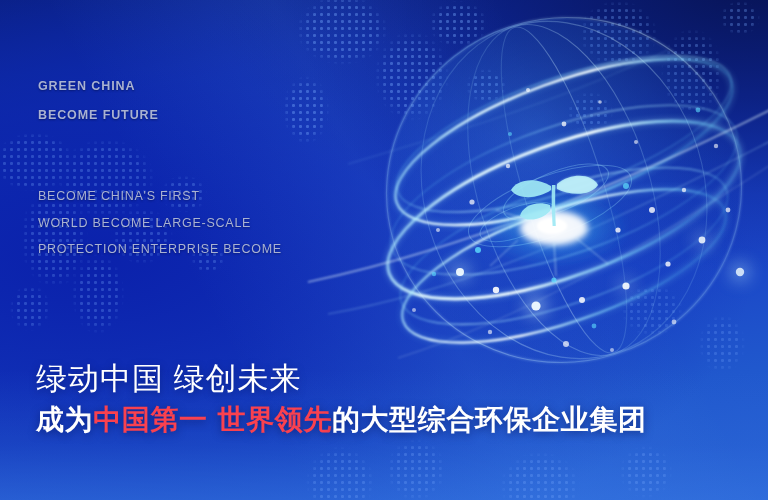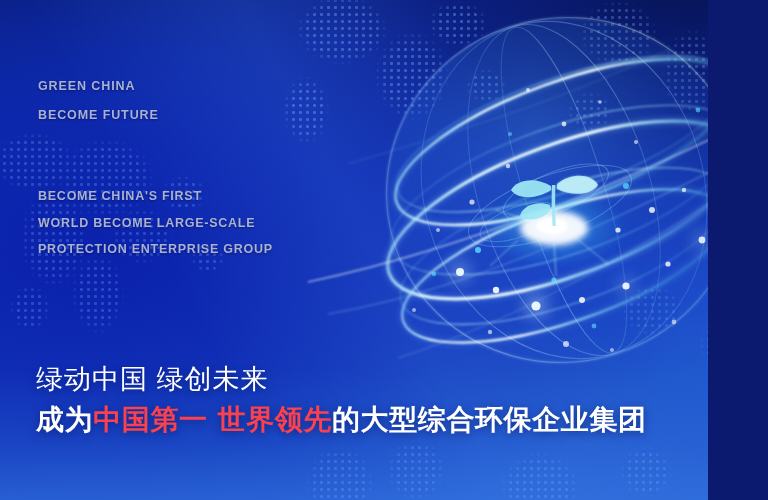--- a/index.html
+++ b/index.html
@@ -2,21 +2,21 @@
 <html><head>
 <meta charset="utf-8">
 <style>
   html, body {
     margin: 0;
     padding: 0;
     background: #0b1a6e;
   }
   #stage {
     position: relative;
-    width: 708px;
+    width: 768px;
     height: 500px;
     overflow: hidden;
     font-family: "Liberation Sans", sans-serif;
     background: #4c1d95;
   }
 
   
   .layer { position: absolute; inset: 0; }
 
   
@@ -137,34 +137,34 @@
     font-size: 12.5px;
     font-weight: bold;
     letter-spacing: .9px;
     line-height: 29px;
     text-shadow: 0 1px 2px rgba(4,14,70,0.55);
   }
   #eng-block {
     position: absolute; left: 38px; top: 183px;
     color: #a9b2d2;
     font-size: 12.5px;
-    font-weight: bold;
+    font-weight: normal;
     letter-spacing: .75px;
     line-height: 26.7px;
     text-shadow: 0 1px 2px rgba(4,14,70,0.5);
   }
   #eng-top div, #eng-block div { white-space: nowrap; }
 
   #headline {
     position: absolute; left: 36px; top: 360px;
     width: 720px;
   }
   #headline-l1 {
     color: #ffffff;
-    font-size: 27px;
+    font-size: 31px;
     font-weight: 400;
     letter-spacing: 1px;
     line-height: 38px;
     white-space: nowrap;
     text-shadow: 0 2px 7px rgba(6,20,90,0.55);
   }
   #headline-l2 {
     font-size: 28px;
     font-weight: bold;
     letter-spacing: .6px;
@@ -352,21 +352,21 @@
   </div>
 
   <div id="eng-top">
     <div>GREEN CHINA</div>
     <div>BECOME FUTURE</div>
   </div>
 
   <div id="eng-block">
     <div>BECOME CHINA'S FIRST</div>
     <div>WORLD BECOME LARGE-SCALE</div>
-    <div>PROTECTION ENTERPRISE GROUP</div>
+    <div>PROTECTION ENTERPRISE BECOME</div>
   </div>
 
   <div id="headline">
     <div id="headline-l1">绿动中国 绿创未来</div>
     <div id="headline-l2"><span>成为</span><span class="hl">中国第一</span><span class="sp"></span><span class="hl">世界领先</span><span>的大型综合环保企业集团</span></div>
   </div>
 
 </div>
 
 </body></html>

